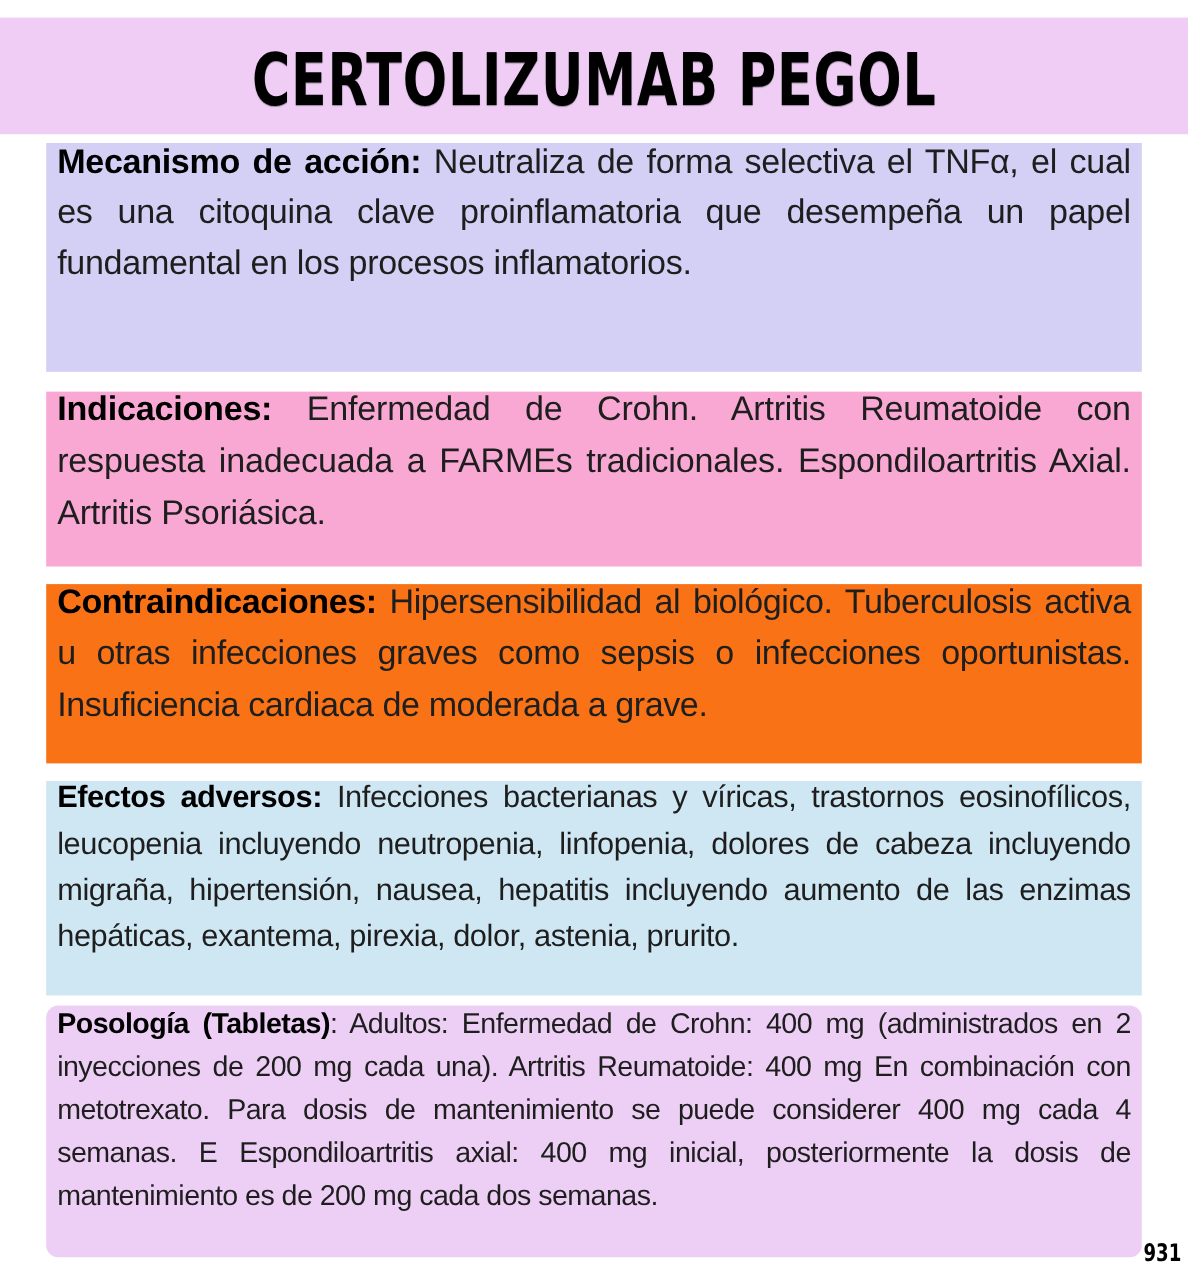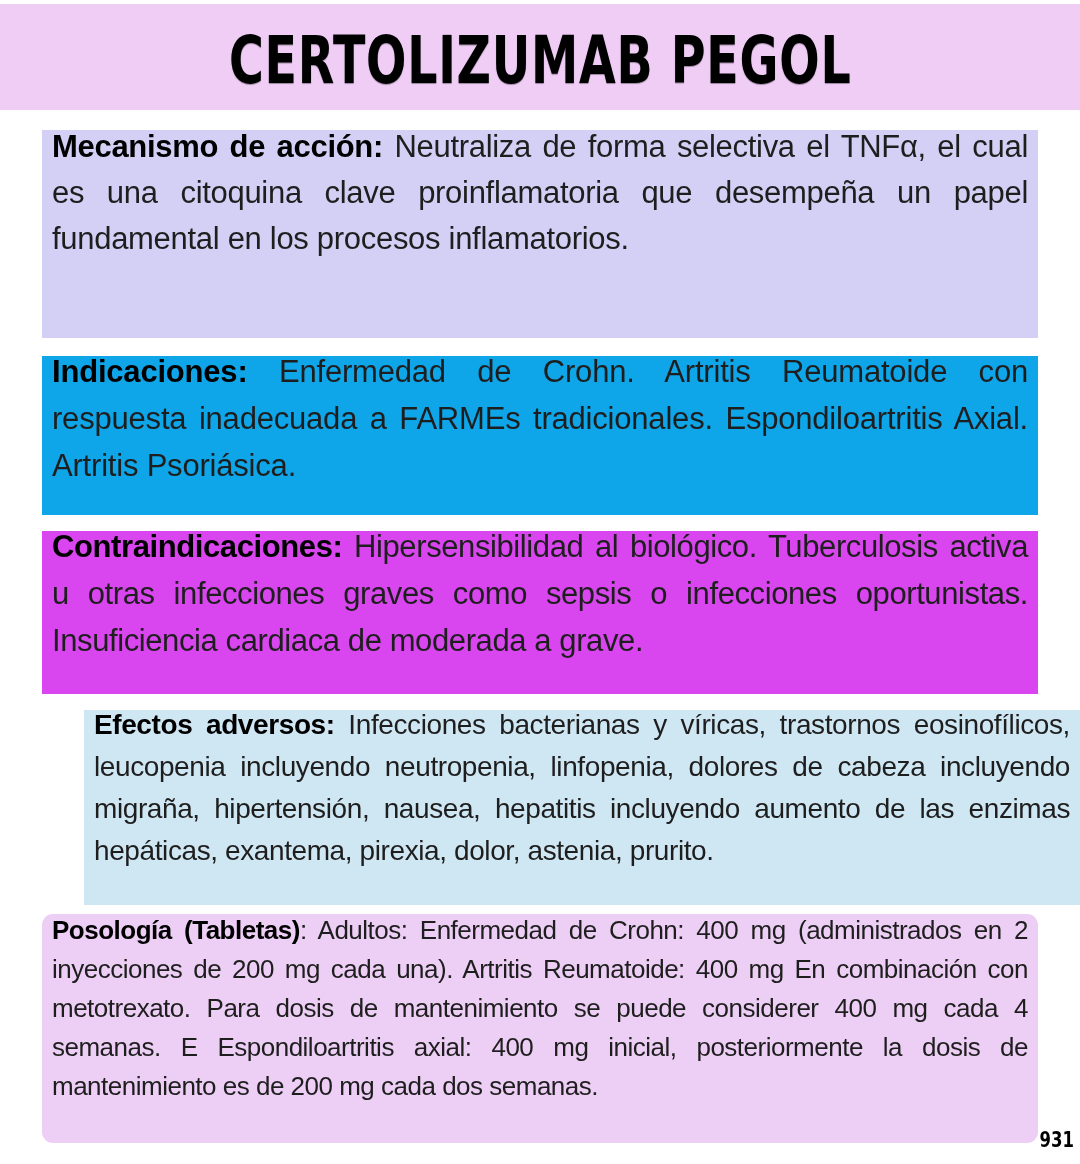--- a/index.html
+++ b/index.html
@@ -10,21 +10,21 @@
     body {
       width: 1080px;
       height: 1164px;
       position: relative;
       overflow: hidden;
       font-family: "Liberation Sans", "DejaVu Sans", sans-serif;
       color: #1a1a1a;
     }
     .header {
       position: absolute;
-      left: 0; top: 4px;
+      left: 0; top: 16px;
       width: 1080px; height: 106px;
       background: #efcdf5;
       display: flex;
       align-items: center;
       justify-content: center;
     }
     .title {
       font-family: "DejaVu Sans", sans-serif;
       font-weight: bold;
       font-size: 66px;
@@ -59,45 +59,44 @@
     }
     #box-mecanismo p {
       font-size: 31px;
       line-height: 46px;
       margin-top: -6px;
       letter-spacing: -0.3px;
     }
     
     #box-indicaciones {
       top: 356px; height: 159px;
-      background: #0ea5e9;
+      background: #f9a8d4;
     }
     #box-indicaciones p {
       font-size: 31px;
       line-height: 47px;
       margin-top: -8px;
       letter-spacing: -0.2px;
     }
     
     #box-contra {
       top: 531px; height: 163px;
-      background: #d946ef;
+      background: #f97316;
     }
     #box-contra p {
       font-size: 31px;
       line-height: 47px;
       margin-top: -8px;
       letter-spacing: -0.4px;
     }
     
     #box-efectos {
       top: 710px; height: 195px;
       background: #cfe6f3;
       overflow: visible;
-      margin-left: 42px;
     }
     #box-efectos p {
       font-size: 28px;
       line-height: 42px;
       margin-top: -6px;
       letter-spacing: -0.4px;
     }
     
     #box-posologia {
       top: 914px; height: 229px;

